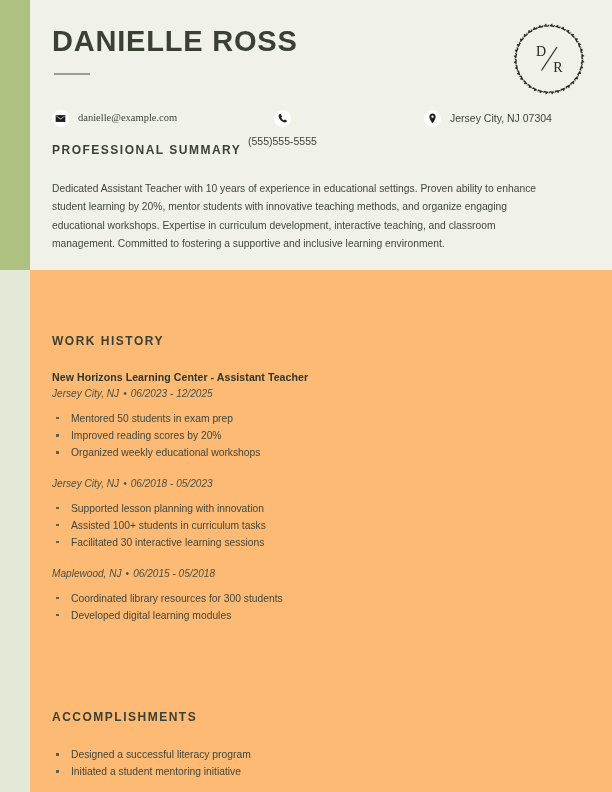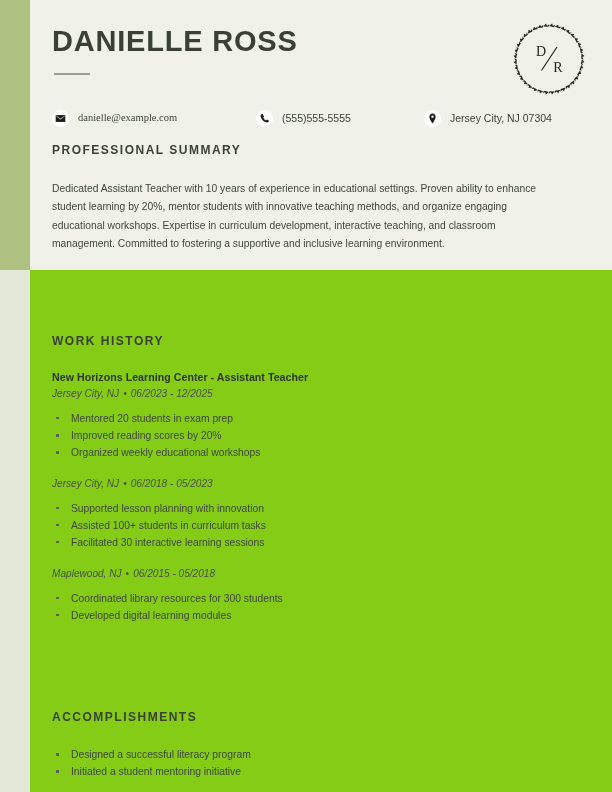--- a/index.html
+++ b/index.html
@@ -13,21 +13,21 @@
     font-family: "Liberation Sans", sans-serif;
     color: #3c4238;
     position: relative;
     overflow: hidden;
   }
 
   .page {
     position: relative;
     width: 612px;
     height: 792px;
-    background: #84cc16;
+    background: #fdba74;
   }
 
   
   .header-bg {
     position: absolute;
     left: 0; top: 0;
     width: 612px;
     height: 270px;
     background: #f0f2e9;
   }
@@ -94,21 +94,21 @@
   .contact-item {
     position: absolute;
     display: flex;
     align-items: center;
     gap: 9px;
     font-size: 10.5px;
     color: #3c4238;
     white-space: nowrap;
   }
   .contact-item.c0 { left: 0px; font-family: Liberation Serif, serif; }
-  .contact-item.c1 { left: 204px; }
+  .contact-item.c1 { left: 196px; flex-direction: column; }
   .contact-item.c2 { left: 372px; }
   .ci-icon {
     width: 17px;
     height: 17px;
     border-radius: 50%;
     background: #ffffff;
     display: flex;
     align-items: center;
     justify-content: center;
     flex: none;
@@ -379,21 +379,21 @@
     <div class="section work">
       <div class="section-heading">WORK HISTORY</div>
       <div class="section-body">
 
         <div class="job">
           <div class="job-title">New Horizons Learning Center - Assistant Teacher</div>
           <div class="job-meta">
             <span>Jersey City, NJ</span><span class="sep">•</span><span>06/2023 - 12/2025</span>
           </div>
           <ul class="bullets">
-            <li>Mentored 20 students in exam prep</li>
+            <li>Mentored 50 students in exam prep</li>
             <li>Improved reading scores by 20%</li>
             <li>Organized weekly educational workshops</li>
           </ul>
         </div>
 
         <div class="job">
           <div class="job-meta">
             <span>Jersey City, NJ</span><span class="sep">•</span><span>06/2018 - 05/2023</span>
           </div>
           <ul class="bullets">

